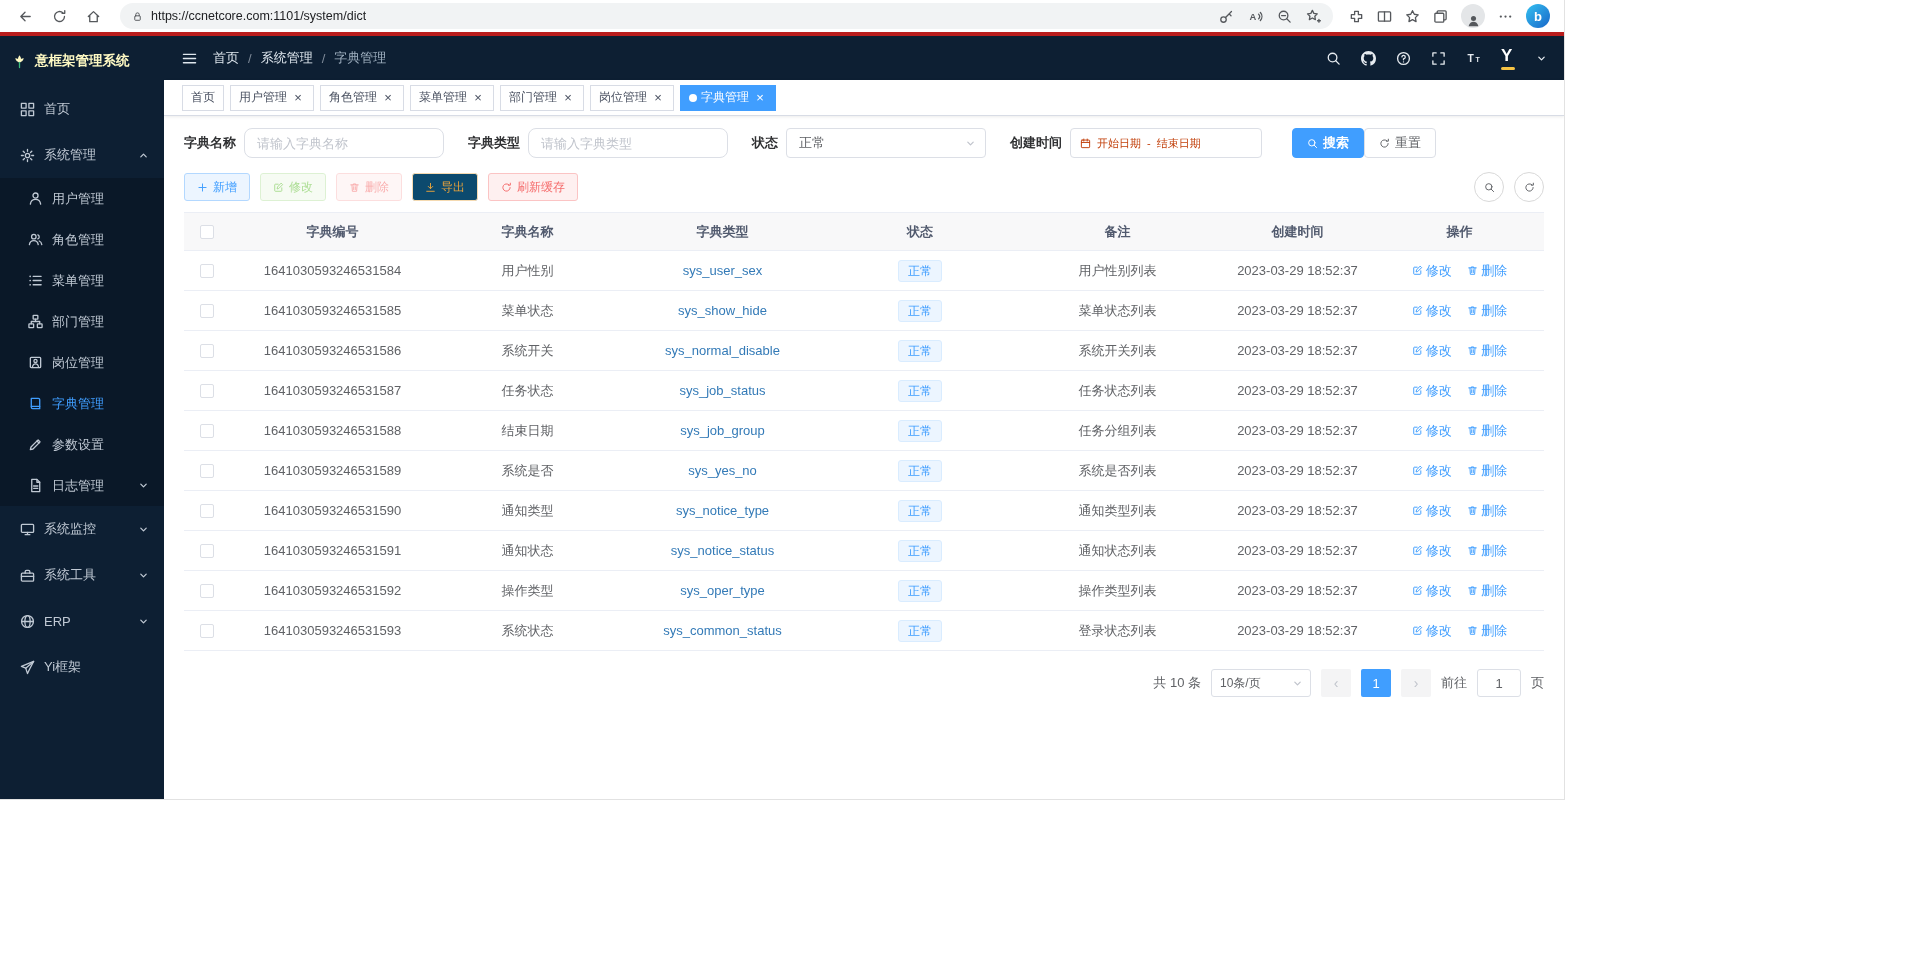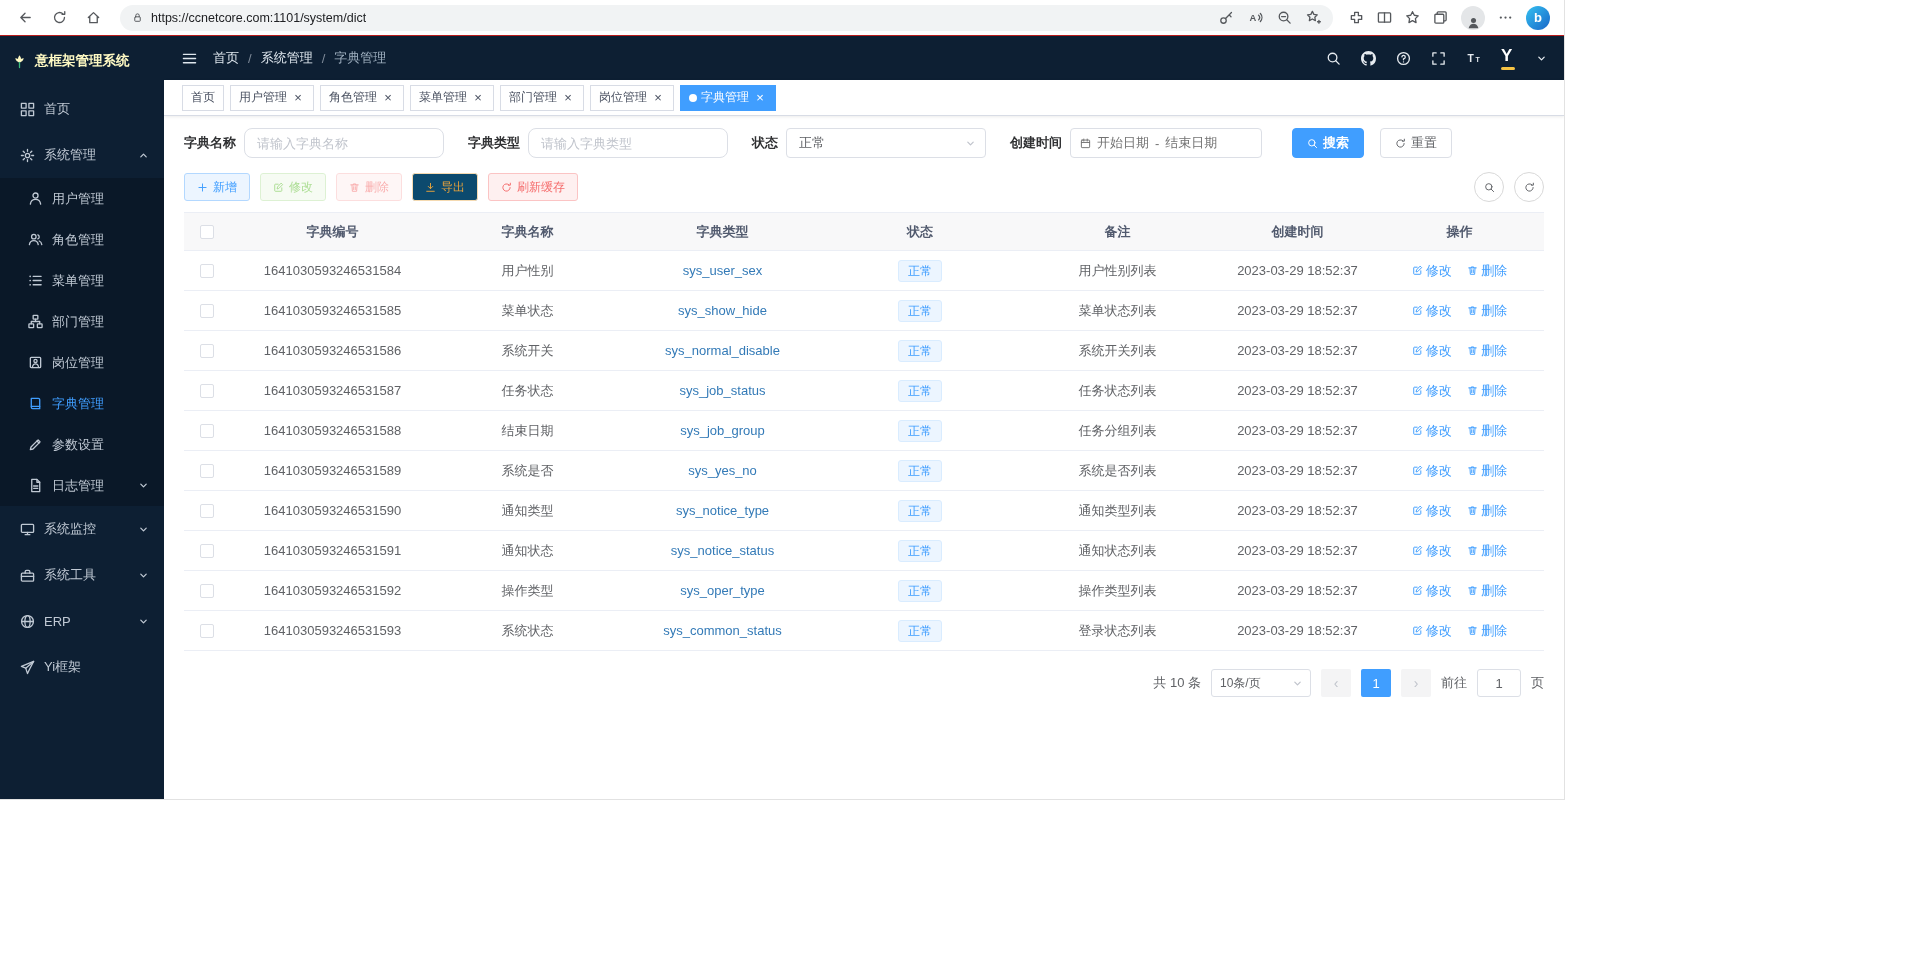--- a/index.html
+++ b/index.html
@@ -2,21 +2,21 @@
 <html><head>
 <meta charset="utf-8">
 <style>
   * { box-sizing: border-box; margin: 0; padding: 0; }
   html,body { width:1918px; height:977px; background:#fff; overflow:hidden;
     font-family:"Liberation Sans","DejaVu Sans",sans-serif; }
   .window { position:relative; width:1565px; height:800px; background:#fff;
     border-right:1px solid #e2e2e2; border-bottom:1px solid #e2e2e2; overflow:hidden; }
 
   
-  .chrome { height:36px; background:#fff; border-bottom:1px solid #b91c1c;
+  .chrome { height:36px; background:#fff; border-bottom:4px solid #b91c1c;
     display:flex; align-items:center; padding:0 10px; gap:4px; }
   .cbtn { width:30px; height:28px; display:flex; align-items:center; justify-content:center;
     color:#55585c; border-radius:4px; background:none; border:none; }
   .urlbar { flex:1; height:26px; background:#f1f3f4; border-radius:13px; margin:0 8px;
     display:flex; align-items:center; padding:0 12px; gap:8px; color:#55585c; min-width:0; }
   .url-text { font-size:12.5px; color:#202124; white-space:nowrap; overflow:hidden; }
   .urlbar-right { margin-left:auto; display:flex; gap:14px; align-items:center; color:#55585c; }
   .chrome-right { display:flex; gap:13px; align-items:center; color:#55585c; padding:0 4px; }
   .avatar { width:24px; height:24px; border-radius:50%; background:#e4e6e8; overflow:hidden;
     display:flex; align-items:flex-end; justify-content:center; }
@@ -62,25 +62,25 @@
   .f-label { font-size:13px; font-weight:700; color:#303133; margin-right:8px; white-space:nowrap; }
   .f-input { width:200px; height:30px; border:1px solid #dcdfe6; border-radius:8px;
     padding:0 12px; font-size:13px; color:#606266; outline:none; font-family:inherit; }
   .f-input::placeholder { color:#c0c4cc; }
   .f-gap { width:24px; flex:none; }
   .f-select { width:200px; height:30px; border:1px solid #dcdfe6; border-radius:4px;
     display:flex; align-items:center; justify-content:space-between; padding:0 10px 0 12px;
     font-size:13px; color:#606266; cursor:pointer; }
   .f-select .chev { color:#c0c4cc; }
   .datebox { width:192px; height:30px; border:1px solid #dcdfe6; border-radius:4px;
-    display:flex; align-items:center; gap:6px; padding:0 9px; font-size:13px; color:#737373; cursor:pointer; }
+    display:flex; align-items:center; gap:6px; padding:0 9px; font-size:11px; color:#c2410c; cursor:pointer; }
   .btn { height:30px; display:inline-flex; align-items:center; gap:5px; border-radius:4px;
     font-size:13px; padding:0 14px; cursor:pointer; border:1px solid transparent; white-space:nowrap; }
   .btn-search { background:#409eff; border-color:#409eff; color:#fff; margin-left:30px;font-weight:bold; }
-  .btn-reset { background:#fff; border-color:#dcdfe6; color:#606266; margin-left:16px; }
+  .btn-reset { background:#fff; border-color:#dcdfe6; color:#606266; margin-left:0; }
 
   .toolbar { display:flex; align-items:center; margin-bottom:10px; }
   .tbtn { height:28px; display:inline-flex; align-items:center; gap:5px; border-radius:3px;
     font-size:12px; padding:0 12px; margin-right:10px; cursor:pointer; border:1px solid; white-space:nowrap; }
   .tbtn.add { color:#409eff; background:#ecf5ff; border-color:#b3d8ff; }
   .tbtn.edit { color:#67c23a; background:#f0f9eb; border-color:#c2e7b0; }
   .tbtn.del { color:#f56c6c; background:#fef0f0; border-color:#fbc4c4; }
   .tbtn.export { color:#e6a23c; background:#0c4a6e; border-color:#f5dab1; }
   .tbtn.cache { color:#f56c6c; background:#fef0f0; border-color:#fbc4c4; }
   .tbtn.disabled { opacity:.55; cursor:not-allowed; }

